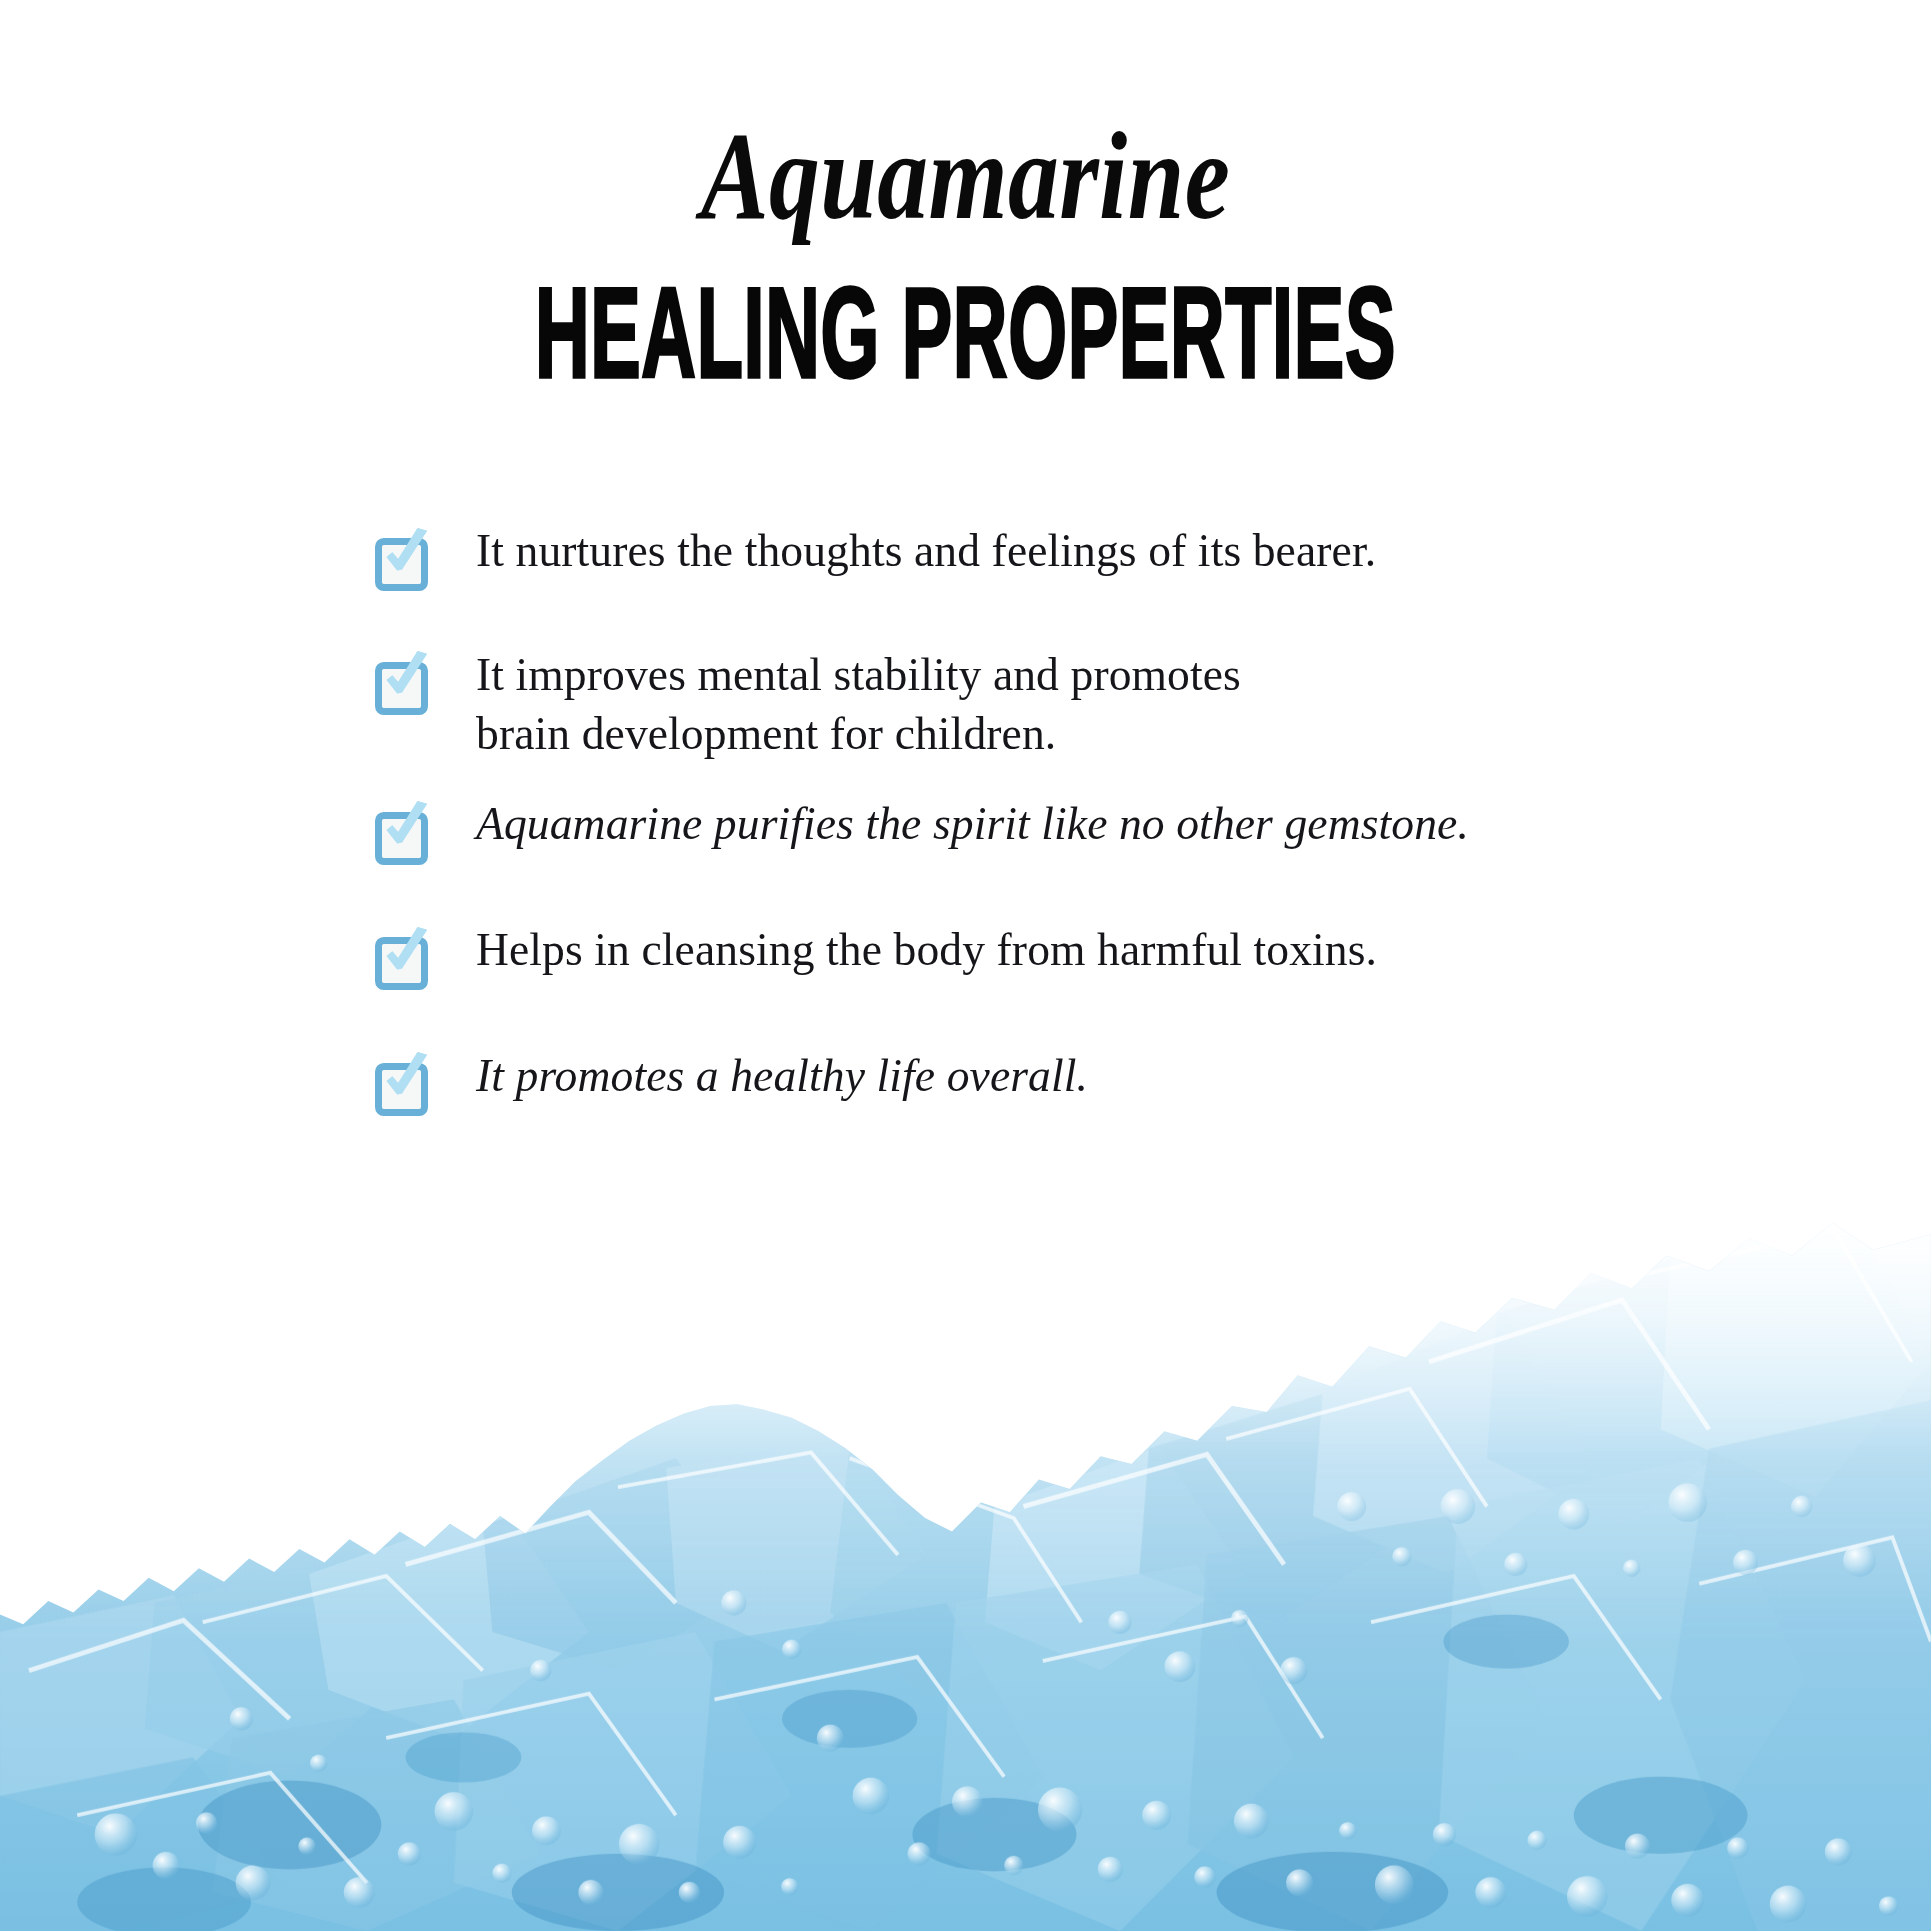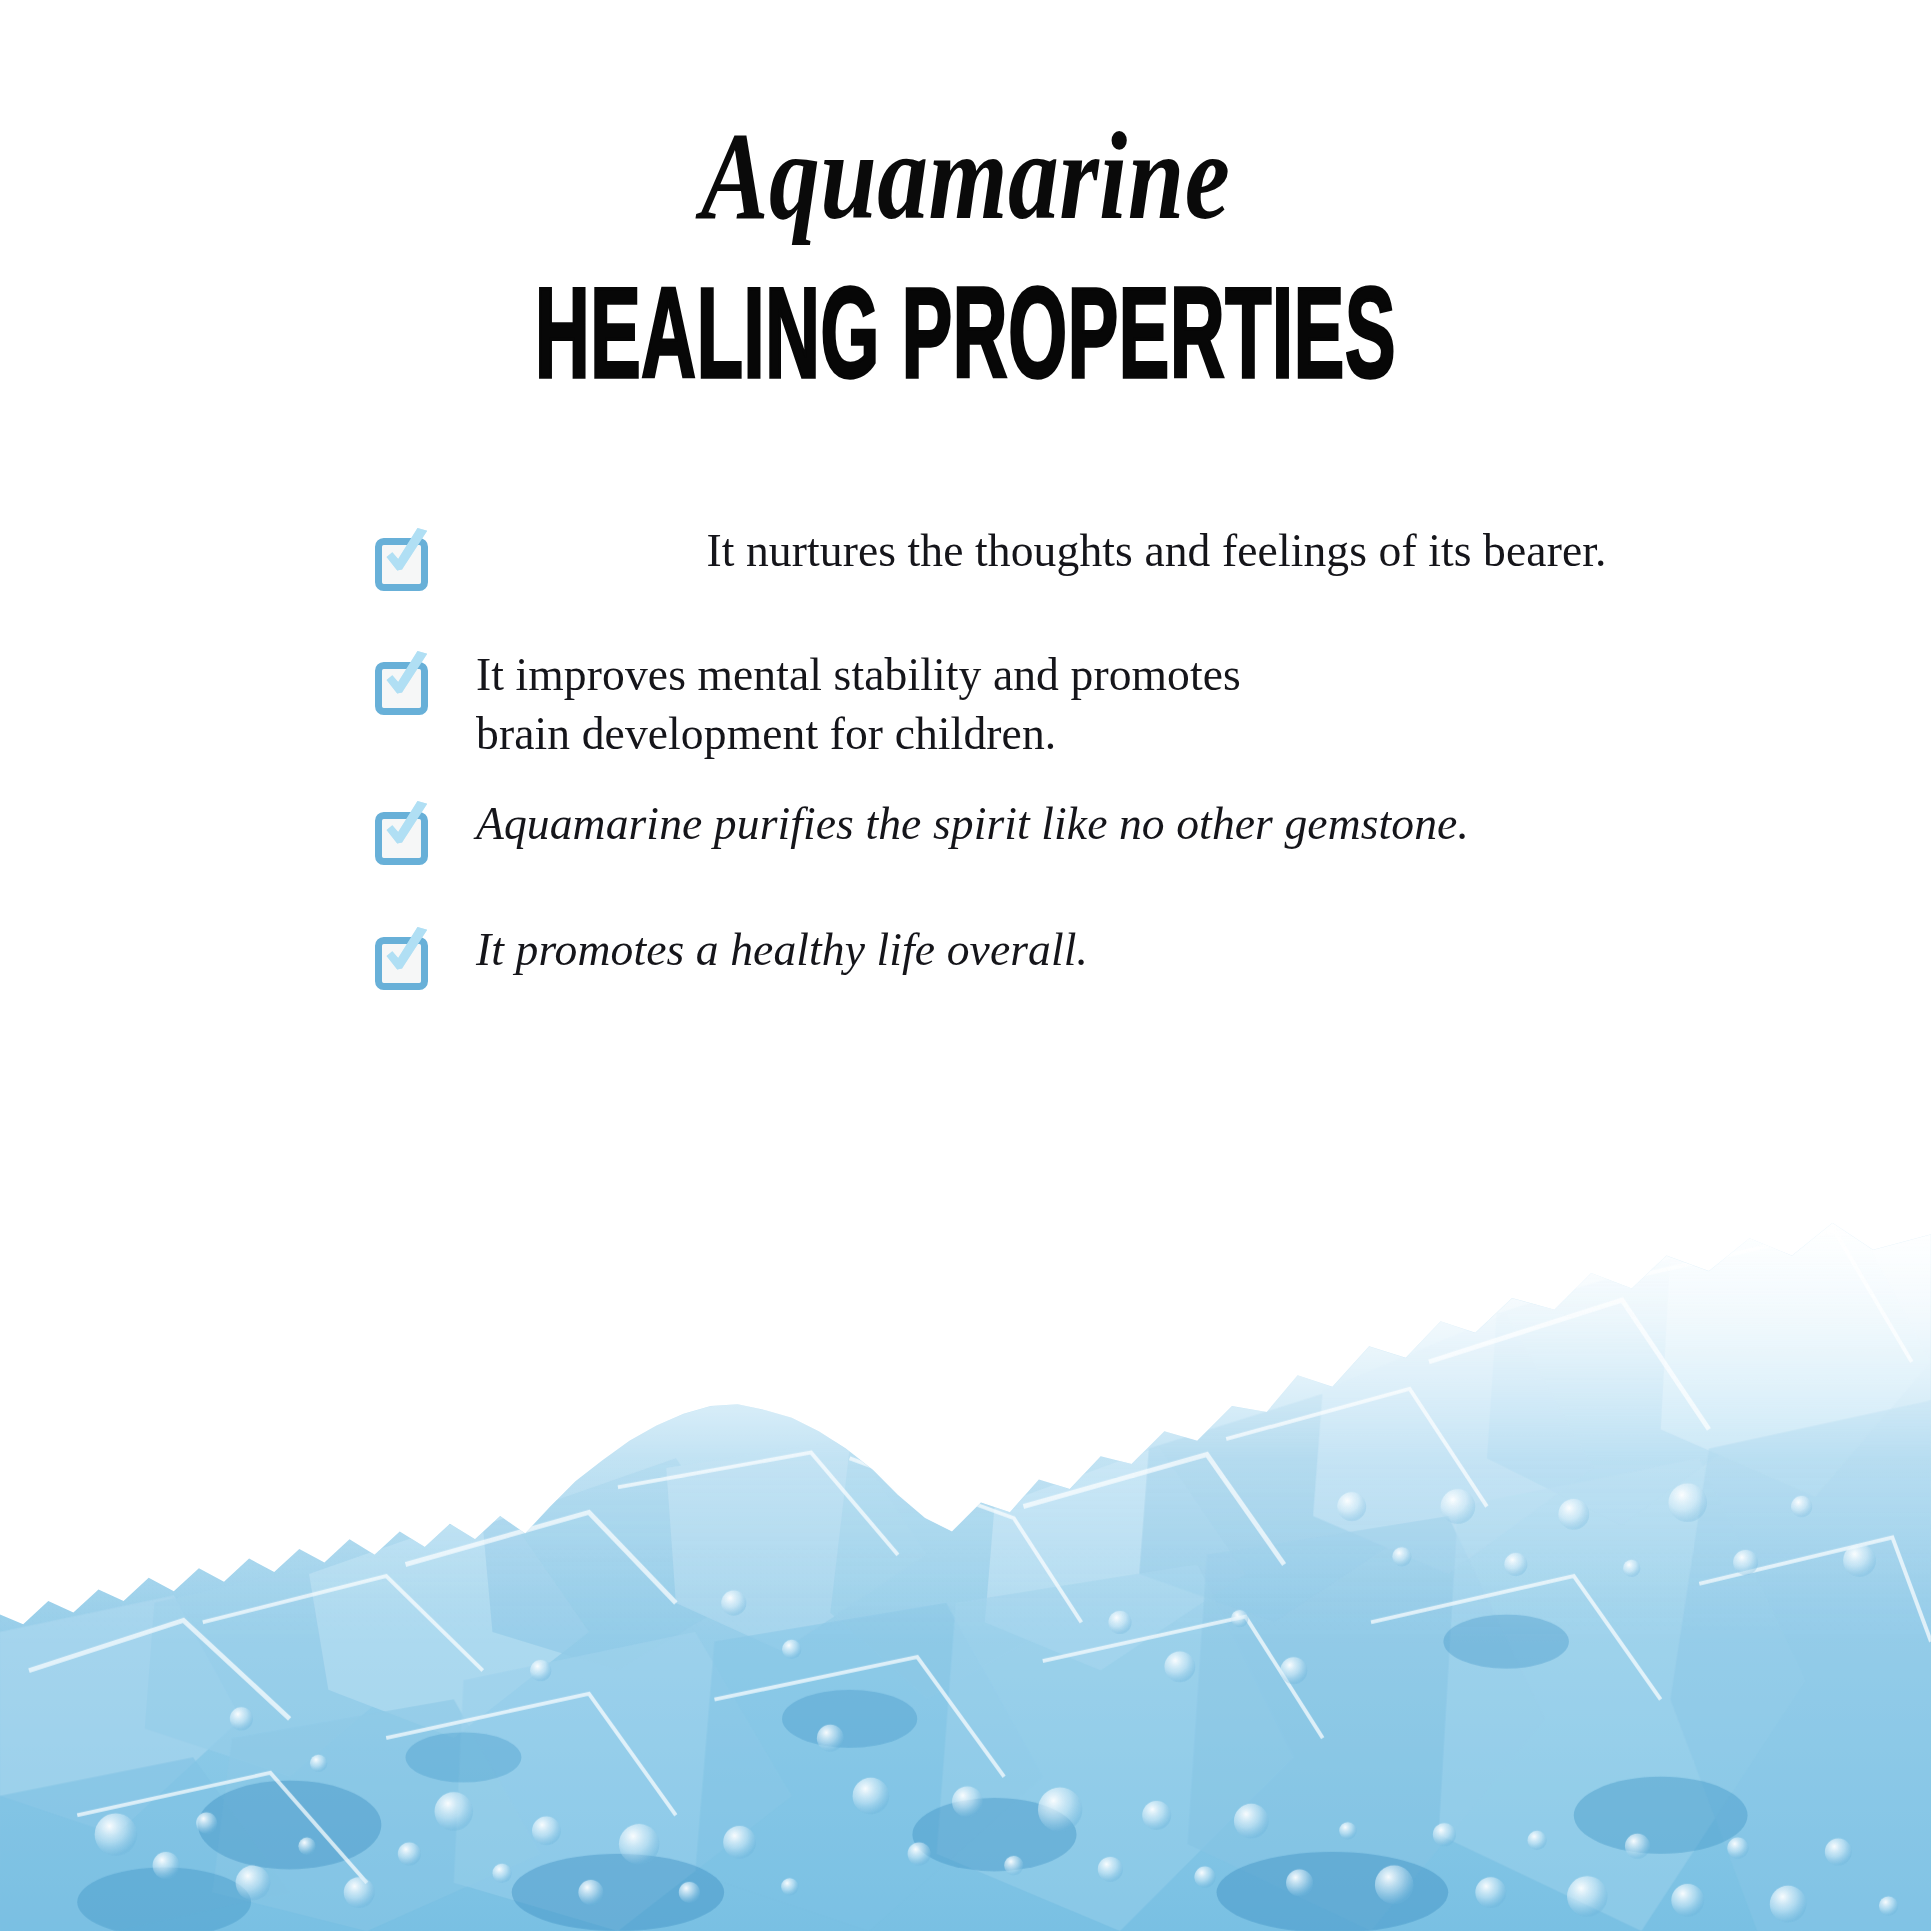--- a/index.html
+++ b/index.html
@@ -109,21 +109,21 @@
     font-size: 47px;
     line-height: 1.26;
     color: #15151a;
     letter-spacing: 0.1px;
     white-space: pre-line;
     transform: scaleX(0.97);
     transform-origin: left top;
   }
 
   
-  .bullet.b1 { margin-bottom: 58px; text-align: center; }
+  .bullet.b1 { margin-bottom: 58px; }
   .bullet.b2 { margin-bottom: 31px; }
   .bullet.b3 { margin-bottom: 60px; font-style: italic; }
   .bullet.b4 { margin-bottom: 60px; }
 
   
   .ice {
     position: absolute;
     left: 0;
     bottom: 0;
     width: 1931px;
@@ -172,20 +172,30 @@
       <span class="cb">
         <span class="box"></span>
         <svg class="tick" viewBox="0 0 62 62">
           <path d="M14 31 L25 45 L30 44 L56 4 L46 1 L26 33 L20 26 Z" fill="#a8dcf2"></path>
           <path d="M14 31 L25 45 L30 44 L56 4 L46 1 L26 33 L20 26 Z" fill="#b6e2f5" opacity="0.55"></path>
         </svg>
       </span>
       <span class="bullet-text">Aquamarine purifies the spirit like no other gemstone.</span>
     </div>
 
+    <div class="bullet b4">
+      <span class="cb">
+        <span class="box"></span>
+        <svg class="tick" viewBox="0 0 62 62">
+          <path d="M14 31 L25 45 L30 44 L56 4 L46 1 L26 33 L20 26 Z" fill="#a8dcf2"></path>
+          <path d="M14 31 L25 45 L30 44 L56 4 L46 1 L26 33 L20 26 Z" fill="#b6e2f5" opacity="0.55"></path>
+        </svg>
+      </span>
+      <span class="bullet-text">Helps in cleansing the body from harmful toxins.</span>
+    </div>
 
     <div class="bullet b5">
       <span class="cb">
         <span class="box"></span>
         <svg class="tick" viewBox="0 0 62 62">
           <path d="M14 31 L25 45 L30 44 L56 4 L46 1 L26 33 L20 26 Z" fill="#a8dcf2"></path>
           <path d="M14 31 L25 45 L30 44 L56 4 L46 1 L26 33 L20 26 Z" fill="#b6e2f5" opacity="0.55"></path>
         </svg>
       </span>
       <span class="bullet-text">It promotes a healthy life overall.</span>

